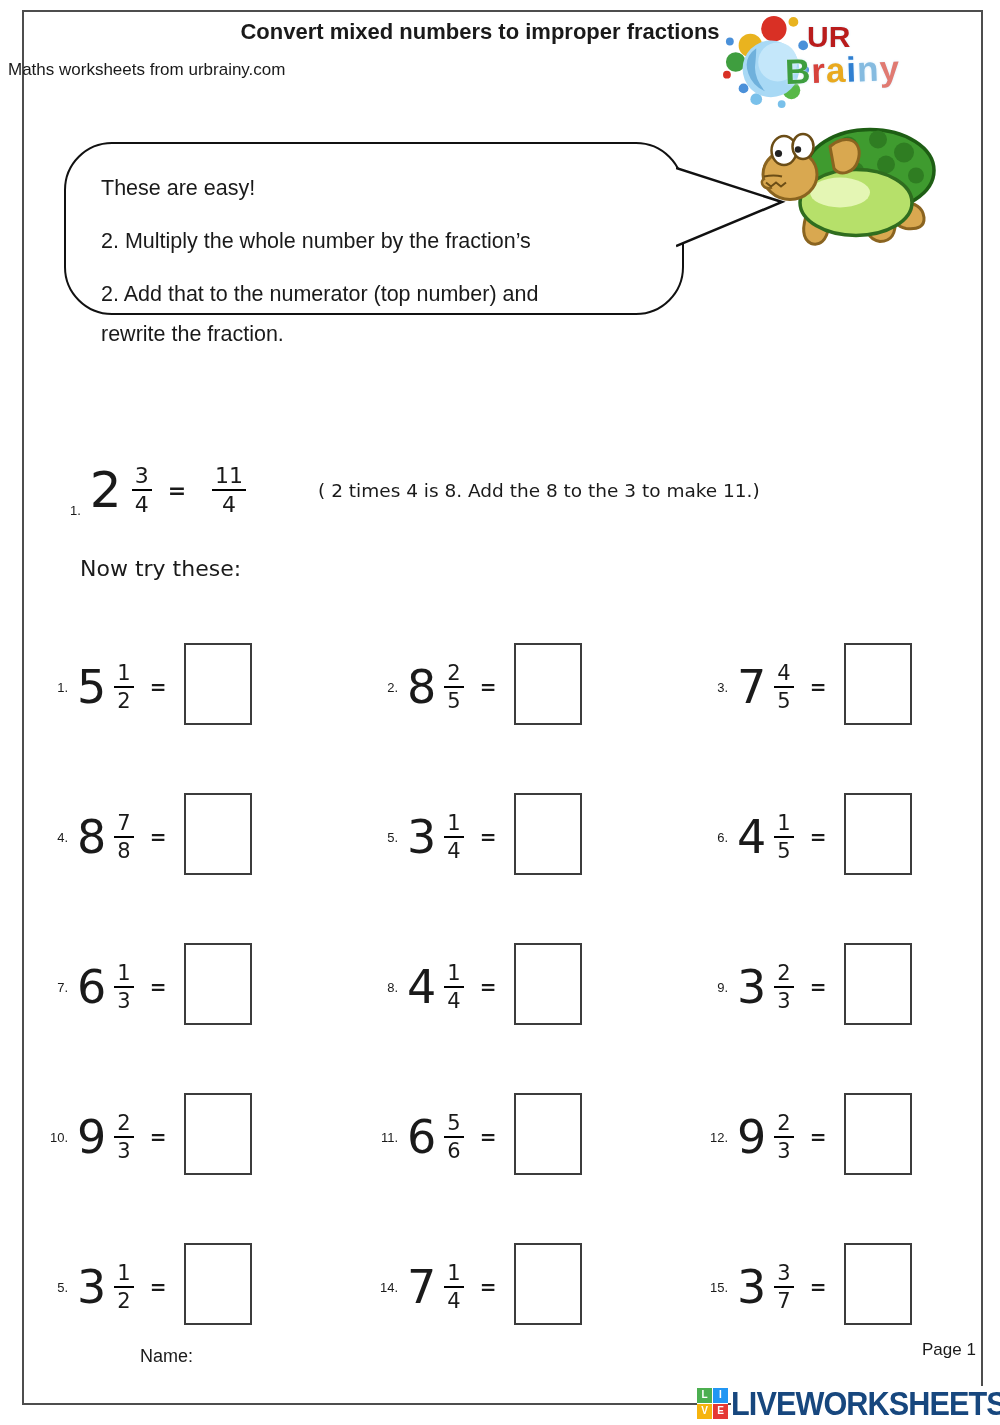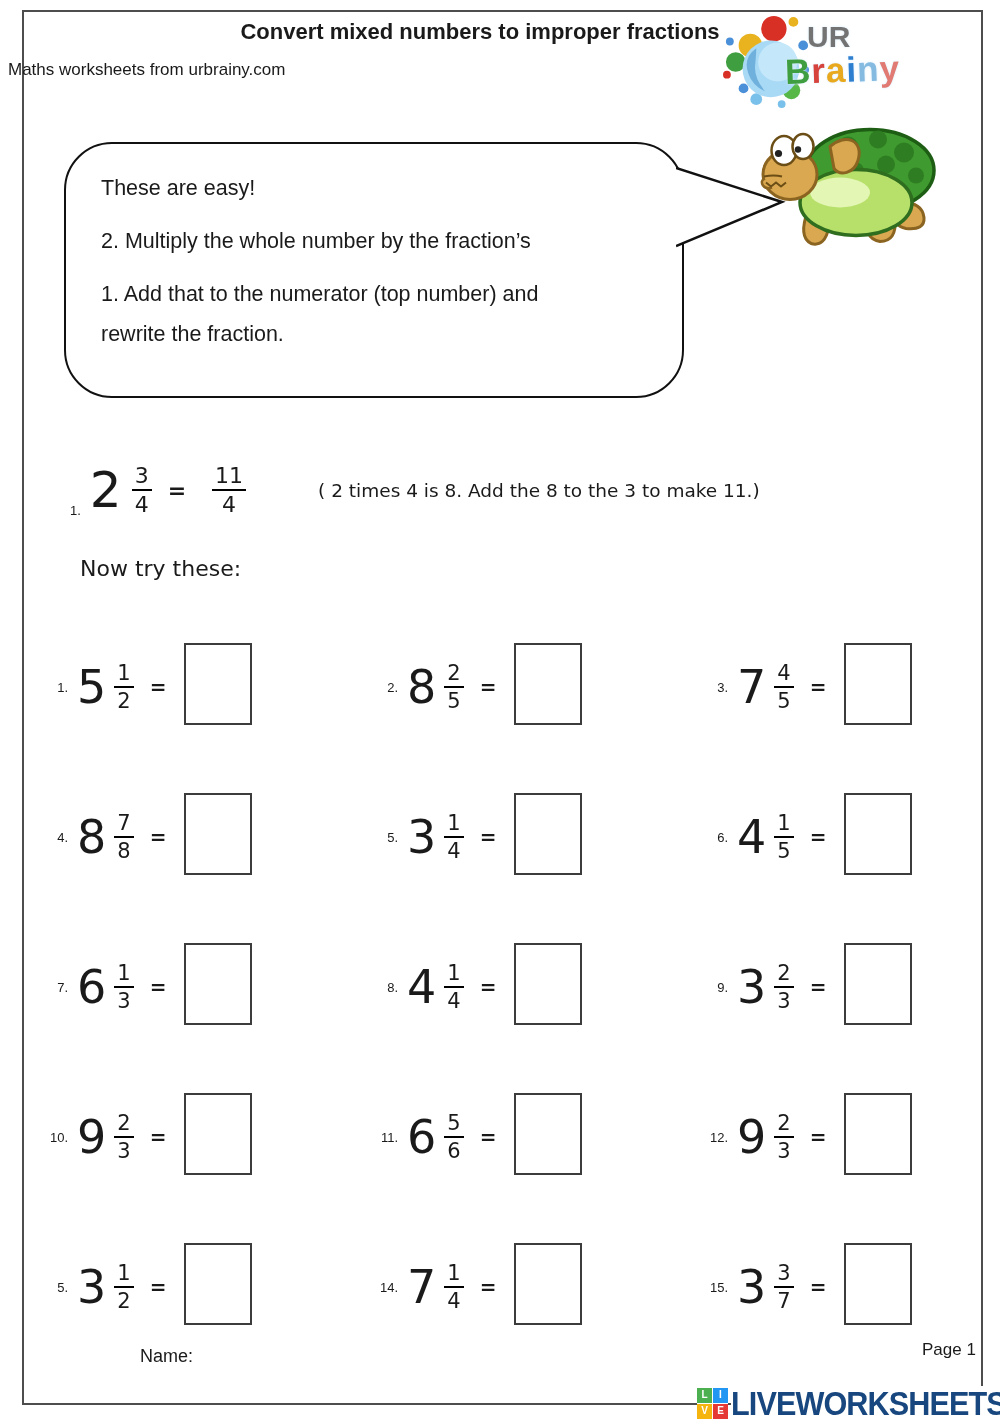--- a/index.html
+++ b/index.html
@@ -9,27 +9,27 @@
   }
   .frame{position:absolute;left:22px;top:10px;width:957px;height:1391px;border:2px solid #4d4d4d;background:#fff;}
 
   
   .title{position:absolute;left:0;top:19px;width:960px;text-align:center;font-size:22px;font-weight:bold;}
   .subtitle{position:absolute;left:8px;top:60px;width:960px;text-align:left;font-size:17px;}
 
   
   .urb{position:absolute;left:723px;top:12px;width:215px;height:100px;}
   .urb svg{position:absolute;left:0;top:0;}
-  .urb .ur{position:absolute;left:84px;top:8px;font-size:30px;font-weight:800;color:#737373;
+  .urb .ur{position:absolute;left:84px;top:8px;font-size:30px;font-weight:800;color:#b91c1c;
     text-shadow:0 0 3px #d8edfb;}
   .urb .brainy{position:absolute;left:62px;top:38px;font-size:35px;font-weight:800;letter-spacing:1px;
     text-shadow:0 0 3px #d8edfb;transform:rotate(-2deg);}
 
   
-  .bubble{position:absolute;left:64px;top:142px;width:620px;height:256px;border:2.5px solid #111;
+  .bubble{position:absolute;left:64px;top:142px;width:620px;height:173px;border:2.5px solid #111;
     border-radius:48px;background:#fff;box-sizing:border-box;padding:24px 28px 0 35px;font-size:21.5px;z-index:2;}
   .bubble .ln{line-height:40px;}
   .bubble .gap{height:13px;}
   .bubble-tail{position:absolute;left:676px;top:160px;z-index:3;}
 
   .turtle{position:absolute;left:750px;top:116px;width:190px;height:145px;z-index:1;}
 
   
   .example{position:absolute;left:70px;top:448px;width:880px;height:84px;display:flex;align-items:center;}
   .ex-num{font-size:13px;margin-right:9px;align-self:flex-end;padding-bottom:14px;}
@@ -93,21 +93,21 @@
   </svg>
   <div class="ur">UR</div>
   <div class="brainy"><span style="color: rgb(63, 158, 63);">B</span><span style="color: rgb(214, 66, 60);">r</span><span style="color: rgb(233, 169, 31);">a</span><span style="color: rgb(47, 127, 209);">i</span><span style="color: rgb(133, 187, 224);">n</span><span style="color: rgb(224, 122, 114);">y</span></div>
 </div>
 
 <div class="bubble">
   <div class="ln">These are easy!</div>
   <div class="gap"></div>
   <div class="ln">2. Multiply the whole number by the fraction’s</div>
   <div class="gap"></div>
-  <div class="ln">1. Add that to the numerator (top number) and</div>
+  <div class="ln">2. Add that to the numerator (top number) and</div>
   <div class="ln">rewrite the fraction.</div>
 </div>
 <svg class="bubble-tail" width="112" height="96" viewBox="0 0 112 96">
   <path d="M0,8 L106,42 L0,86 Z" fill="#ffffff" stroke="none"></path>
   <path d="M0,8 L106,42 L0,86" fill="none" stroke="#111111" stroke-width="2.5"></path>
 </svg>
 
 <div class="turtle">
   <svg width="190" height="145" viewBox="0 0 190 140">
 

